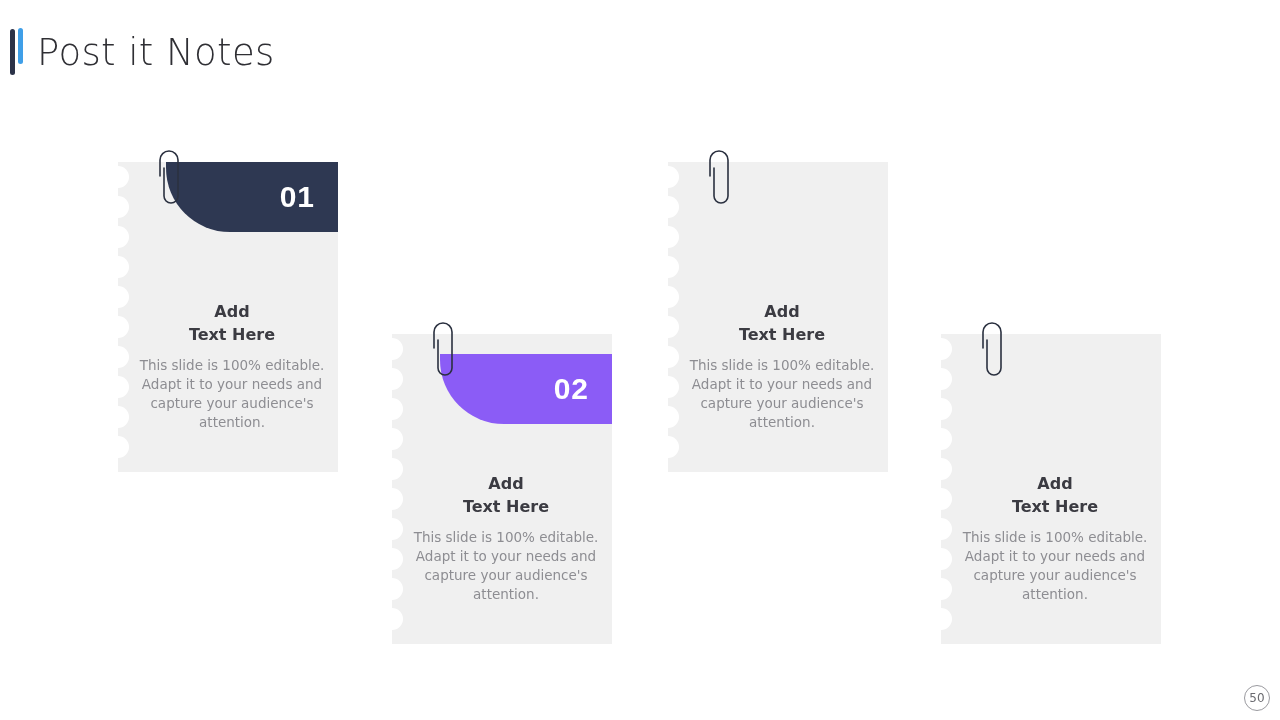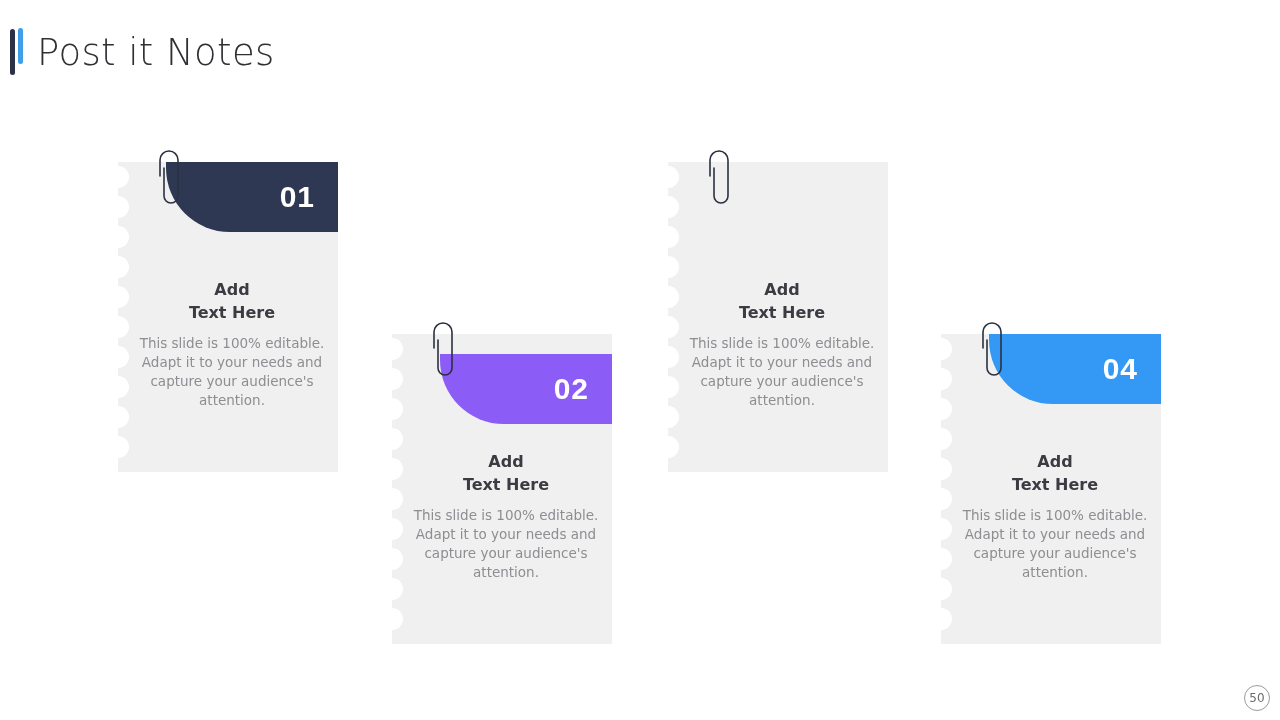--- a/index.html
+++ b/index.html
@@ -109,21 +109,21 @@
     position: absolute;
     left: 38px;
     top: -16px;
     width: 26px;
     height: 76px;
   }
 
   .card-text {
     position: absolute;
     left: 14px;
-    top: 116px;
+    top: 138px;
     width: 200px;
     text-align: center;
   }
   .card-title {
     font-size: 16px;
     font-weight: 700;
     color: #3b3b42;
     line-height: 23px;
     font-family: "DejaVu Sans", sans-serif;
   }
@@ -252,23 +252,20 @@
       <i style="top: 30px;"></i>
       <i style="top: 60px;"></i>
       <i style="top: 90px;"></i>
       <i style="top: 120px;"></i>
       <i style="top: 150px;"></i>
       <i style="top: 180px;"></i>
       <i style="top: 210px;"></i>
       <i style="top: 240px;"></i>
       <i style="top: 270px;"></i>
     </div>
-  <div class="card-header" style="background: rgb(51, 153, 245);">
-    <span class="num">04</span>
-  </div>
   <div class="clip"><svg viewBox="0 0 26 76" width="26" height="76" xmlns="http://www.w3.org/2000/svg">
         <path d="M4 30 L4 14 A9 9 0 0 1 22 14 L22 50 A7 7 0 0 1 8 50 L8 22" fill="none" stroke="#2b3140" stroke-width="1.6" stroke-linecap="round"></path>
       </svg></div>
   <div class="card-text">
     <div class="card-title">
       <div>Add</div>
       <div>Text Here</div>
     </div>
     <div class="card-desc">This slide is 100% editable. Adapt it to your needs and capture your audience's attention.</div>
   </div>

